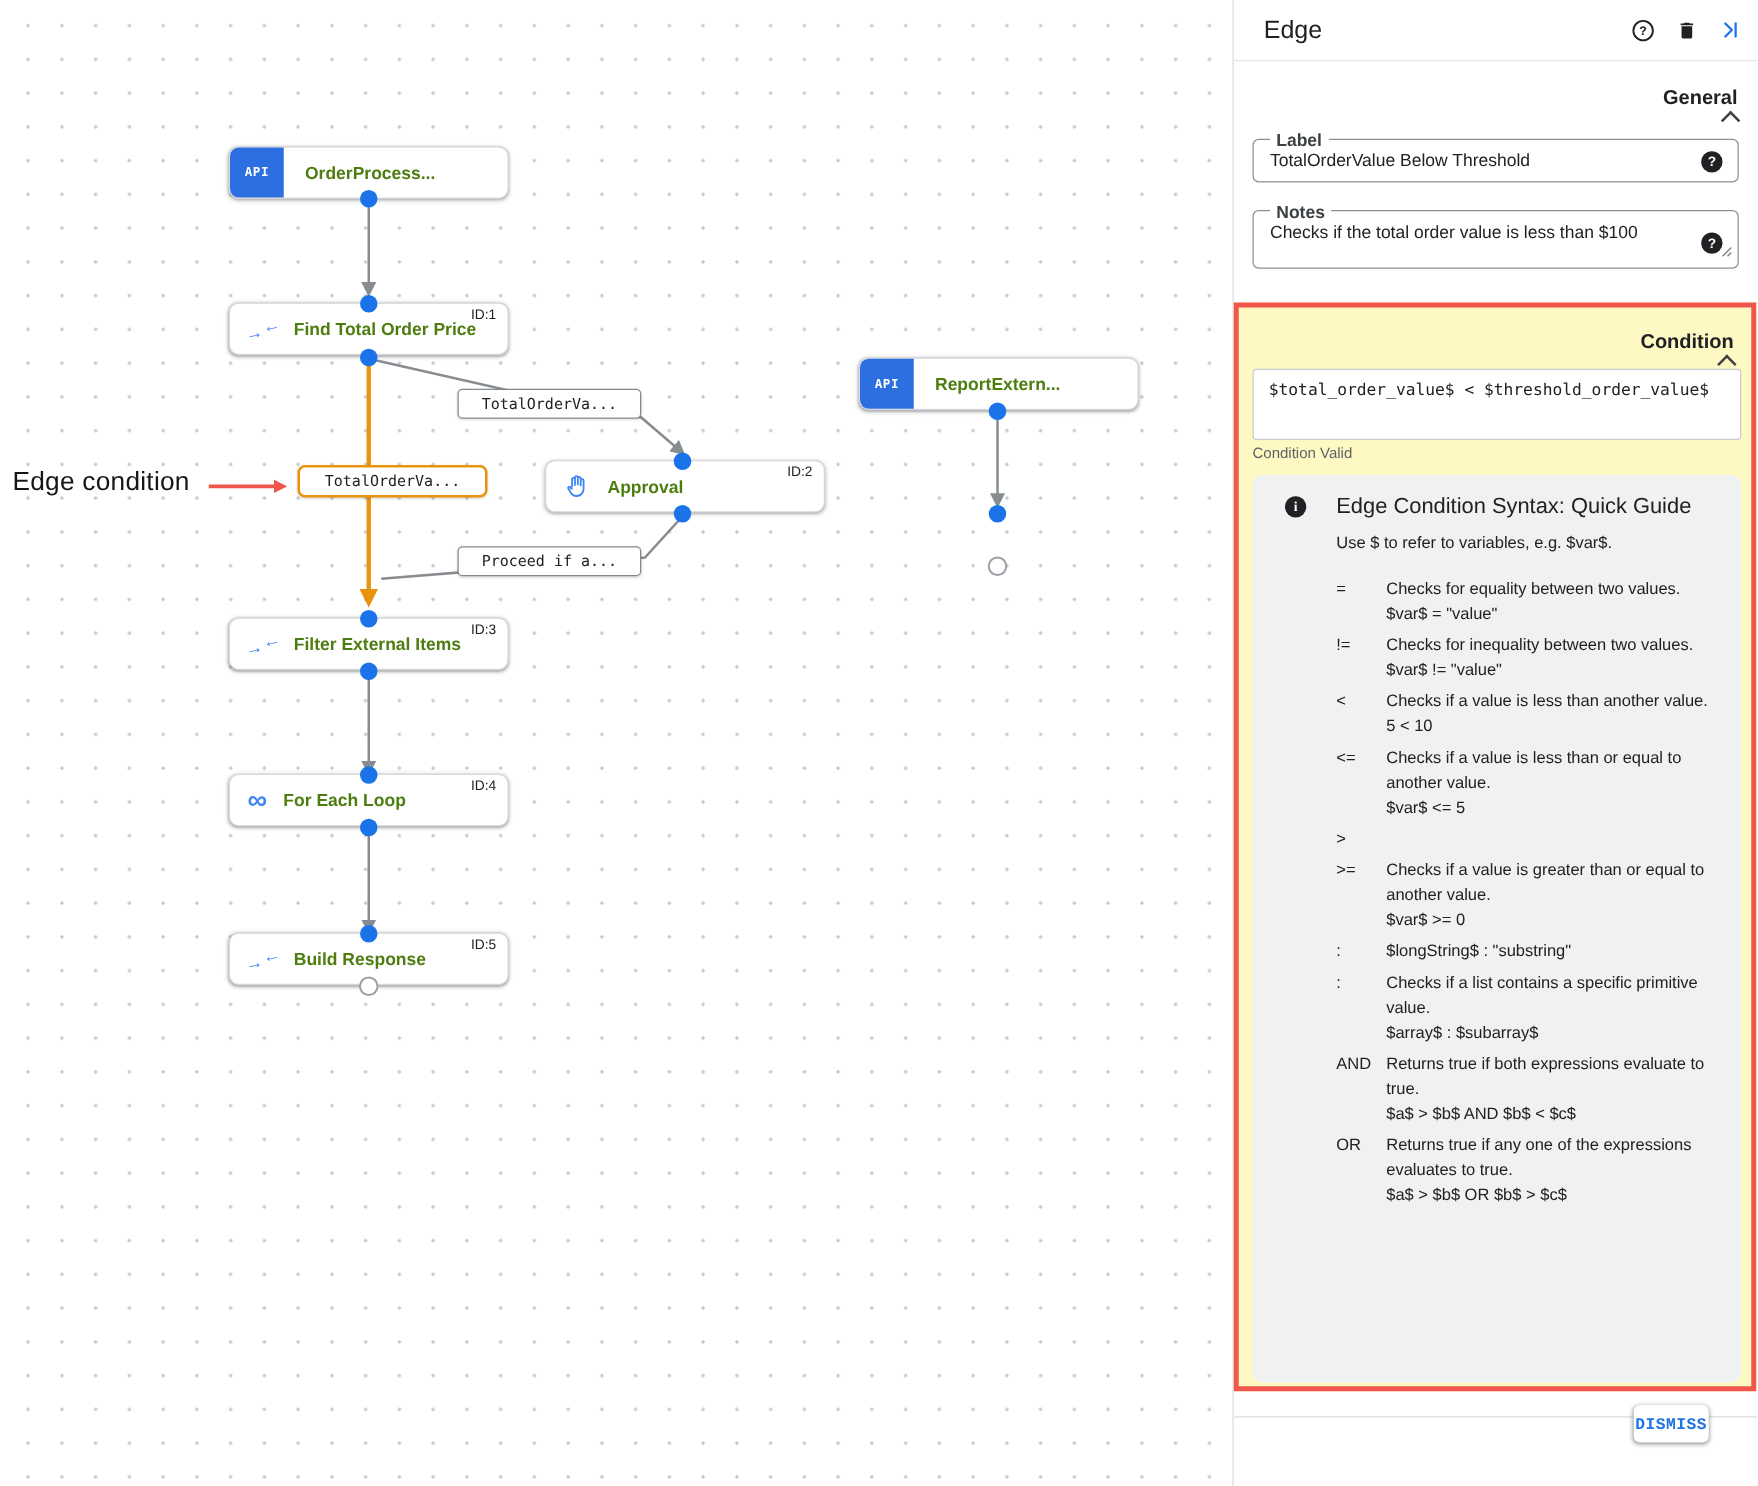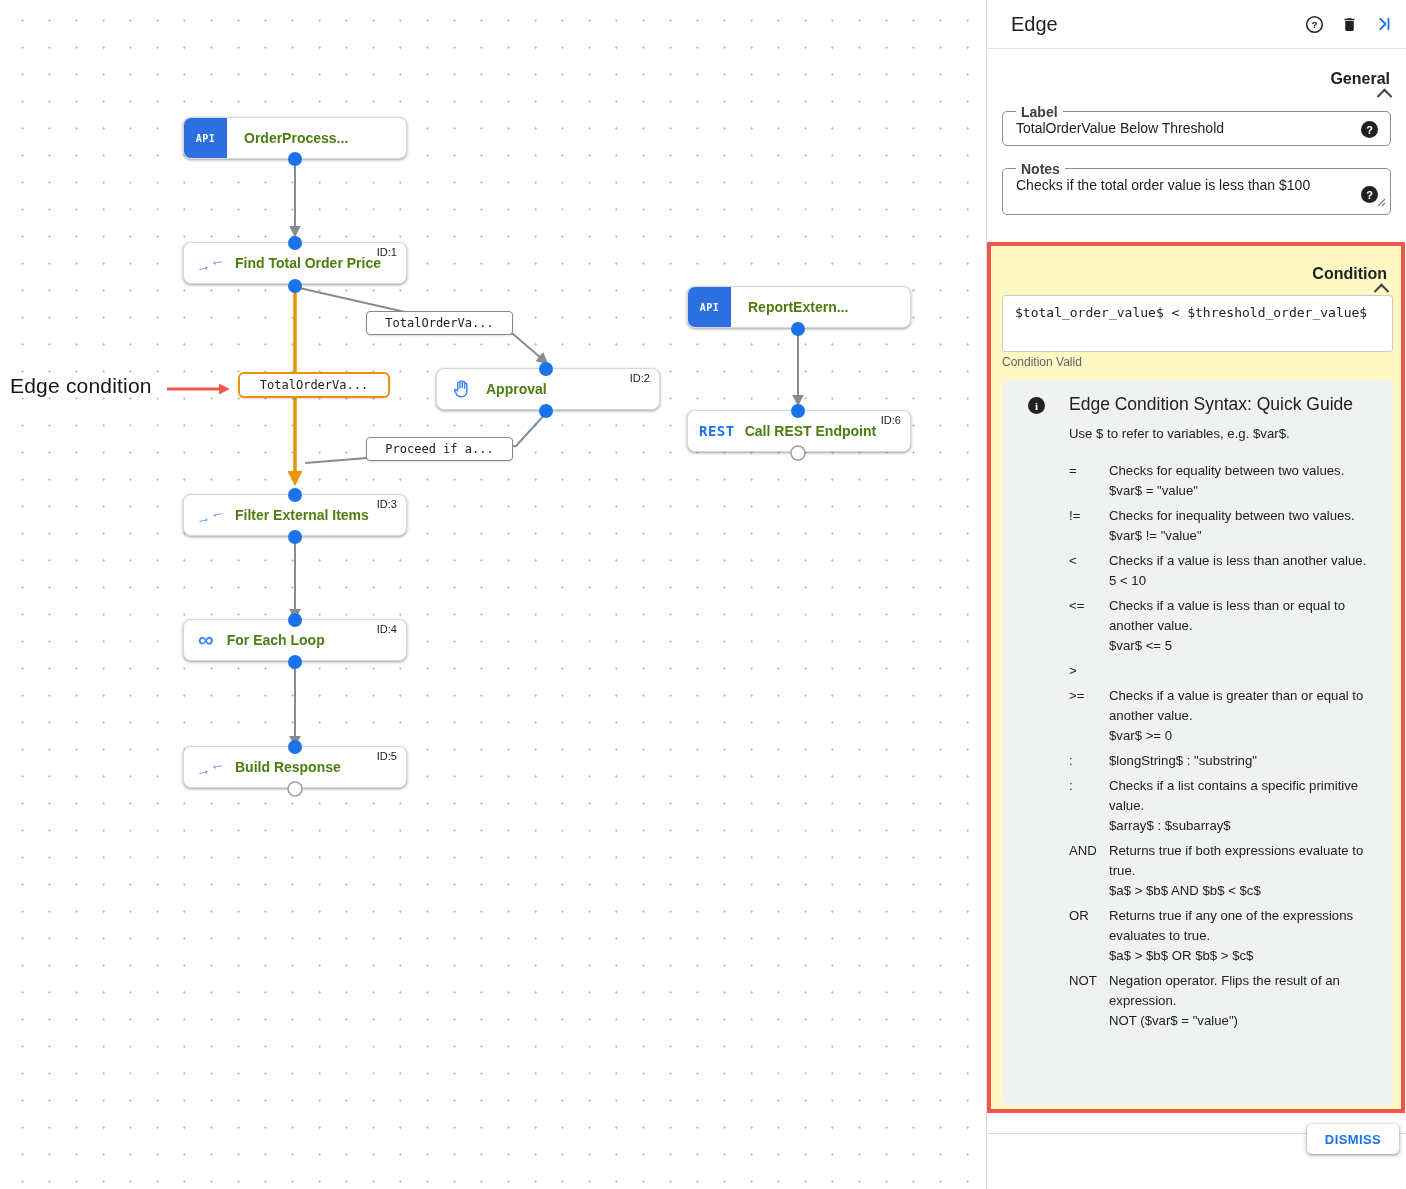--- a/index.html
+++ b/index.html
@@ -70,22 +70,22 @@
     font-family:"Liberation Serif","DejaVu Serif",serif; display:flex; align-items:center; justify-content:center; margin-top:3px; }
   .guide-title { margin-left:24px; font-size:17.5px; color:#202124; }
   .guide-intro { margin:11px 16px 0 67px; font-size:13.2px; color:#202124; }
   .guide-rows { margin:20px 14px 0 67px; }
   .g-row { display:flex; margin-bottom:5px; }
   .g-op { width:40px; flex:none; font-size:13.2px; line-height:20px; color:#202124; }
   .g-txt { flex:1; }
   .g-desc, .g-ex { display:block; font-size:13.2px; line-height:20px; color:#202124; }
 
   .footer-line { position:absolute; left:0; right:0; top:1133px; border-top:1px solid #dadce0; z-index:1; }
-  .dismiss-btn { position:absolute; left:320px; top:1124px; width:92px; height:30px; background:#fff; border:none; border-radius:5px;
-    color:#1a73e8; font-family:Liberation Sans, sans-serif; font-size:13px; font-weight:700; letter-spacing:.4px;
+  .dismiss-btn { position:absolute; left:320px; top:1124px; width:60px; height:30px; background:#fff; border:none; border-radius:5px;
+    color:#1a73e8; font-family:Liberation Mono, monospace; font-size:13px; font-weight:700; letter-spacing:.4px;
     box-shadow:0 1px 3px rgba(60,64,67,.4), 0 1px 4px 1px rgba(60,64,67,.2); z-index:2; cursor:pointer; }
 </style>
 </head>
 <body>
 
 <div id="stage">
 
   <div id="canvas">
 
     <div class="node" style="left:183px;top:117px">
@@ -110,25 +110,20 @@
     <div class="node" style="left:436px;top:368px">
       <span class="node-icon">
         <svg width="22" height="22" viewBox="0 0 24 24" fill="none" stroke="#4285f4" stroke-width="1.6" stroke-linecap="round" stroke-linejoin="round">
           <path d="M7.3 12.2V5.9a1.25 1.25 0 0 1 2.5 0v4.9M9.8 10.6V4.4a1.25 1.25 0 0 1 2.5 0v6M12.3 10.4V5.1a1.25 1.25 0 0 1 2.5 0v5.9M14.8 11.3V7a1.25 1.25 0 0 1 2.5 0v7.1c0 3.9-2.7 6.4-6.1 6.4-2.5 0-4-.9-5.2-3l-2.1-3.7c-.5-.9.7-1.8 1.5-1.1l1.7 1.5"></path>
         </svg>
       </span>
       <span class="node-title">Approval</span>
       <span class="node-id">ID:2</span>
     </div>
 
-    <div class="node" style="left:687px;top:410px">
-      <span class="rest-badge">REST</span>
-      <span class="node-title">Call REST Endpoint</span>
-      <span class="node-id">ID:6</span>
-    </div>
 
     <div class="node" style="left:183px;top:494px">
       <span class="node-icon dm-icon">
         <span class="dm-a">→</span>
         <span class="dm-b">←</span>
       </span>
       <span class="node-title">Filter External Items</span>
       <span class="node-id">ID:3</span>
     </div>
 
@@ -321,27 +316,20 @@
                 <span class="g-ex">$a$ &gt; $b$ AND $b$ &lt; $c$</span>
               </span>
           </div>
           <div class="g-row">
             <span class="g-op">OR</span>
             <span class="g-txt">
                 <span class="g-desc">Returns true if any one of the expressions evaluates to true.</span>
                 <span class="g-ex">$a$ &gt; $b$ OR $b$ &gt; $c$</span>
               </span>
           </div>
-          <div class="g-row">
-            <span class="g-op">NOT</span>
-            <span class="g-txt">
-                <span class="g-desc">Negation operator. Flips the result of an expression.</span>
-                <span class="g-ex">NOT ($var$ = "value")</span>
-              </span>
-          </div>
         </div>
       </div>
     </div>
 
     <div class="footer-line"></div>
     <button class="dismiss-btn">DISMISS</button>
   </div>
 </div>
 
 </body></html>

